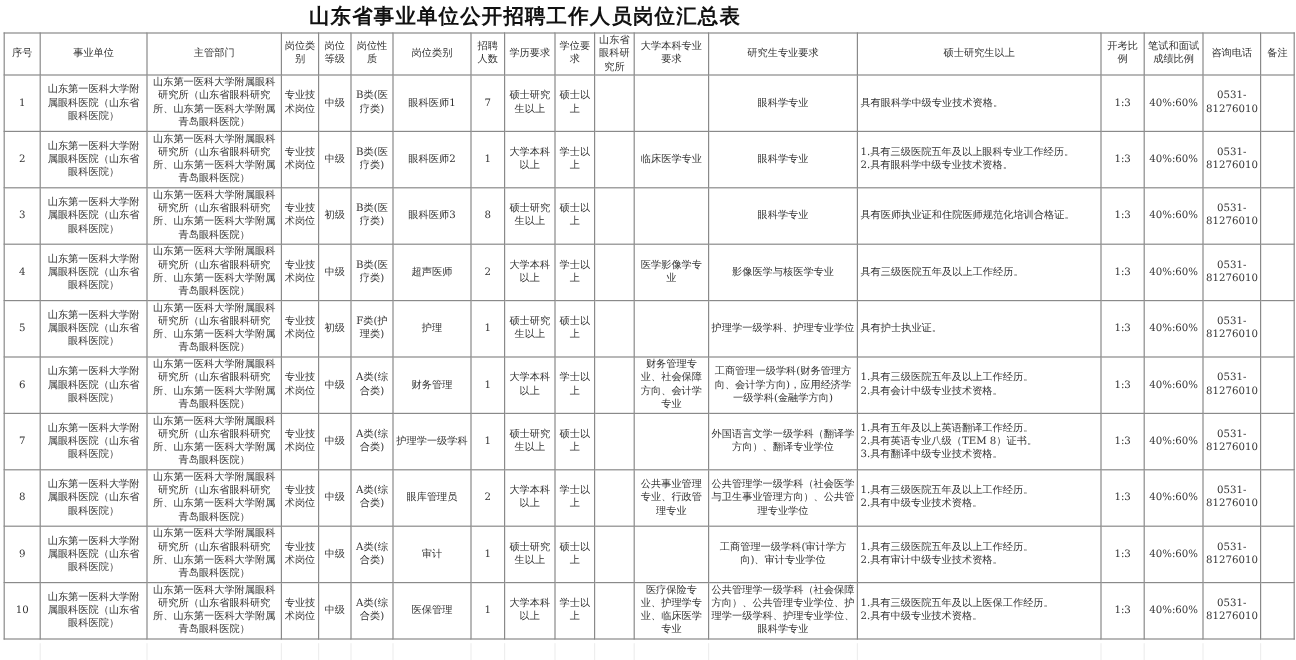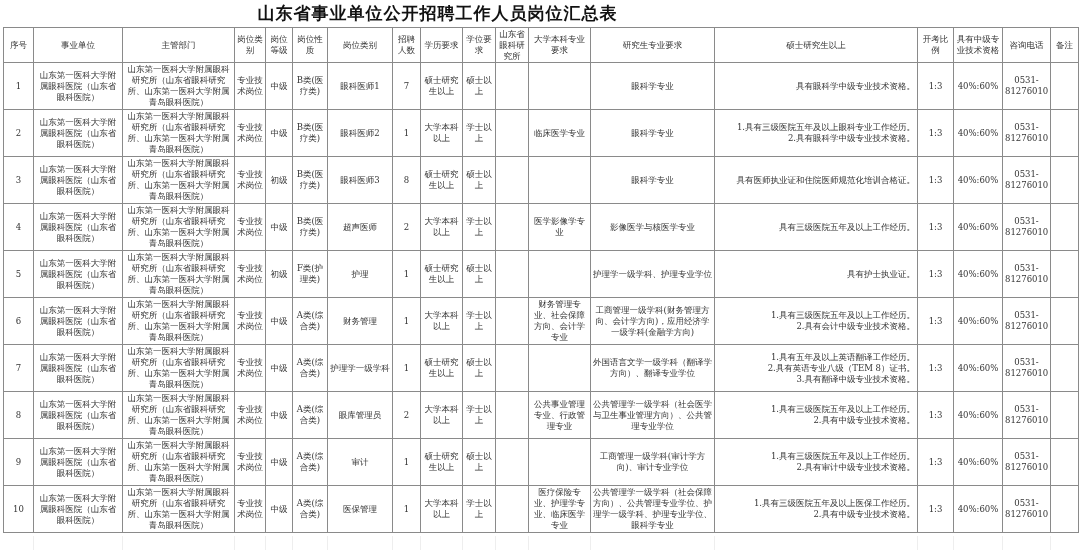--- a/index.html
+++ b/index.html
@@ -2,21 +2,21 @@
 <html><head>
 <meta charset="utf-8">
 <style>
   html,body{margin:0;padding:0;background:#fff;}
   body{width:1080px;height:550px;overflow:hidden;position:relative;font-family:"DejaVu Serif","Liberation Serif",serif;color:#333;}
   .title{position:absolute;top:2px;left:0;width:875px;text-align:center;font-size:17px;font-weight:bold;color:#111;letter-spacing:1px;}
   table{position:absolute;top:27px;left:3px;border-collapse:collapse;table-layout:fixed;width:1075px;}
   td,th{border:1px solid #8a8a8a;font-size:8.5px;line-height:11px;font-weight:normal;text-align:center;vertical-align:middle;padding:0 2px;overflow:hidden;color:#333;}
   th{height:34px;}
   tr.row td{height:46px;}
-  td.left{text-align:right;}
+  td.left{text-align:left;}
   .pre{white-space:pre-line;}
   .ghost{position:absolute;top:536px;left:3px;width:1075px;height:14px;}
   .ghost span{position:absolute;top:0;height:14px;border-left:1px solid #eee;}
 </style>
 </head>
 <body>
 
 <div class="title">山东省事业单位公开招聘工作人员岗位汇总表</div>
 
 <table>
@@ -50,21 +50,21 @@
       <th>岗位性质</th>
       <th>岗位类别</th>
       <th>招聘人数</th>
       <th>学历要求</th>
       <th>学位要求</th>
       <th>山东省眼科研究所</th>
       <th>大学本科专业要求</th>
       <th>研究生专业要求</th>
       <th>硕士研究生以上</th>
       <th>开考比例</th>
-      <th>具有中级专业技术资格</th>
+      <th>笔试和面试成绩比例</th>
       <th>咨询电话</th>
       <th>备注</th>
     </tr>
   </thead>
   <tbody id="tbody">
       <tr class="row">
         <td>1</td>
         <td>山东第一医科大学附属眼科医院（山东省眼科医院）</td>
         <td>山东第一医科大学附属眼科研究所（山东省眼科研究所、山东第一医科大学附属青岛眼科医院）</td>
         <td>专业技术岗位</td>

